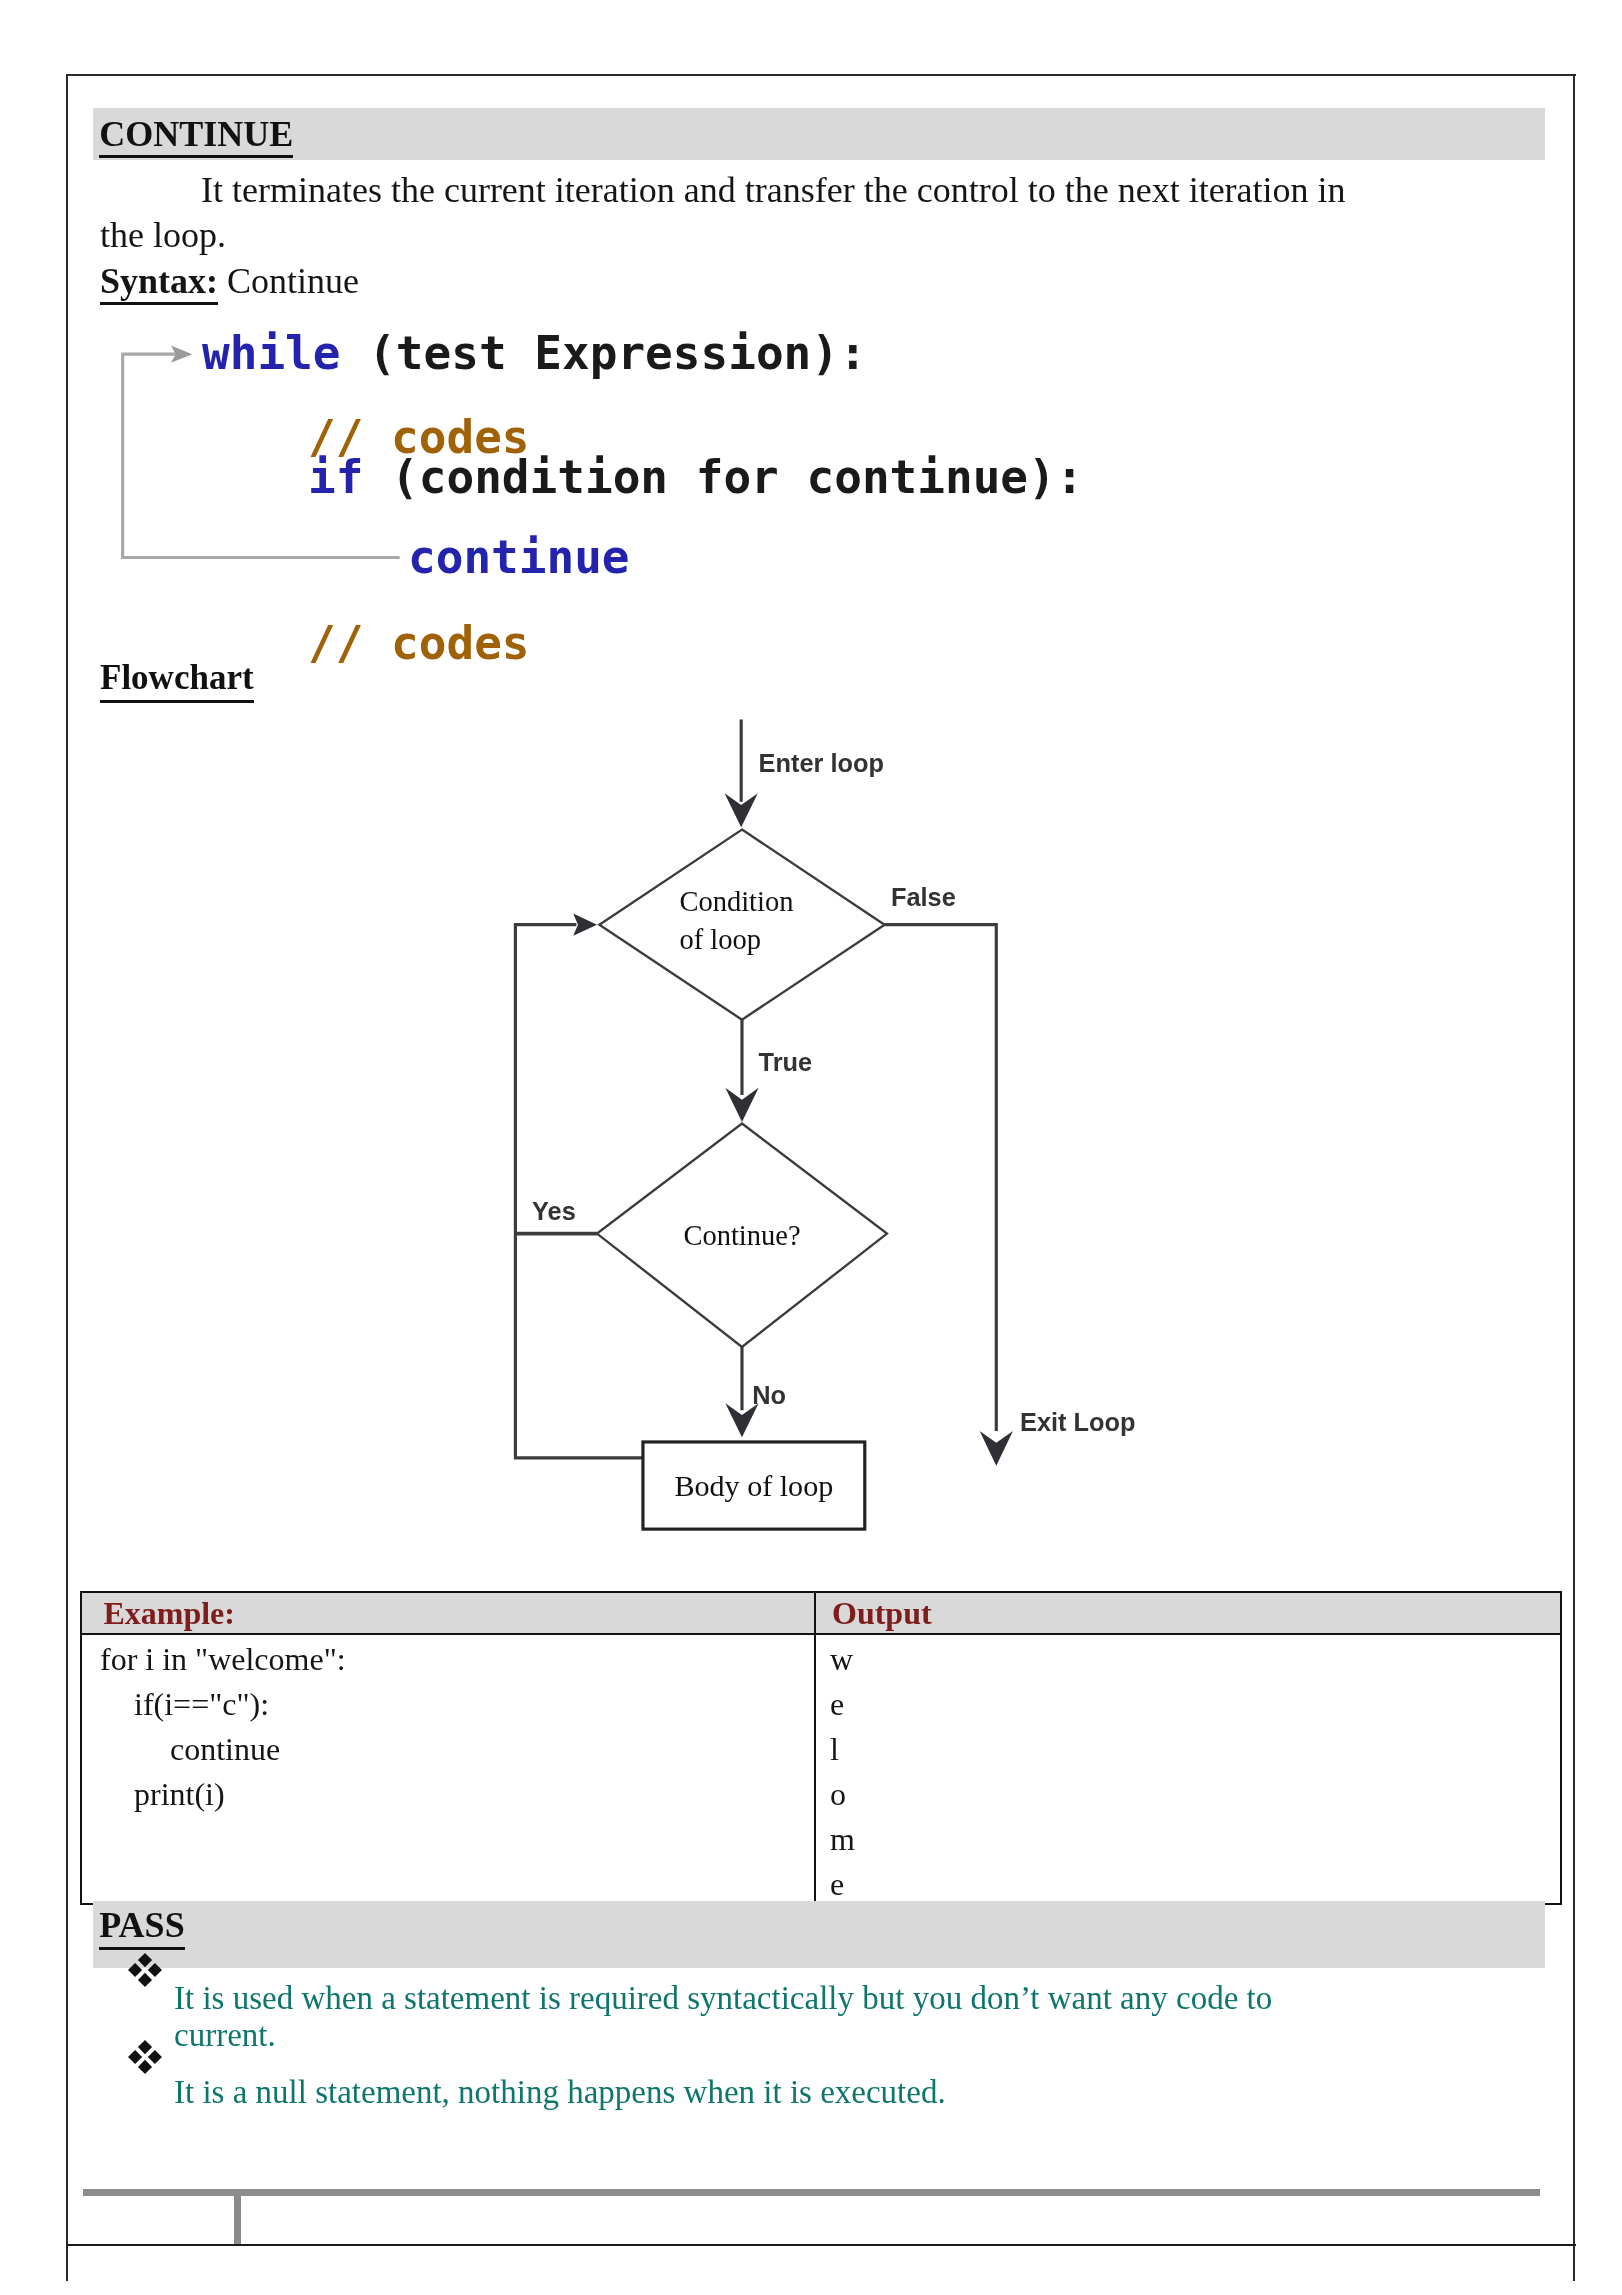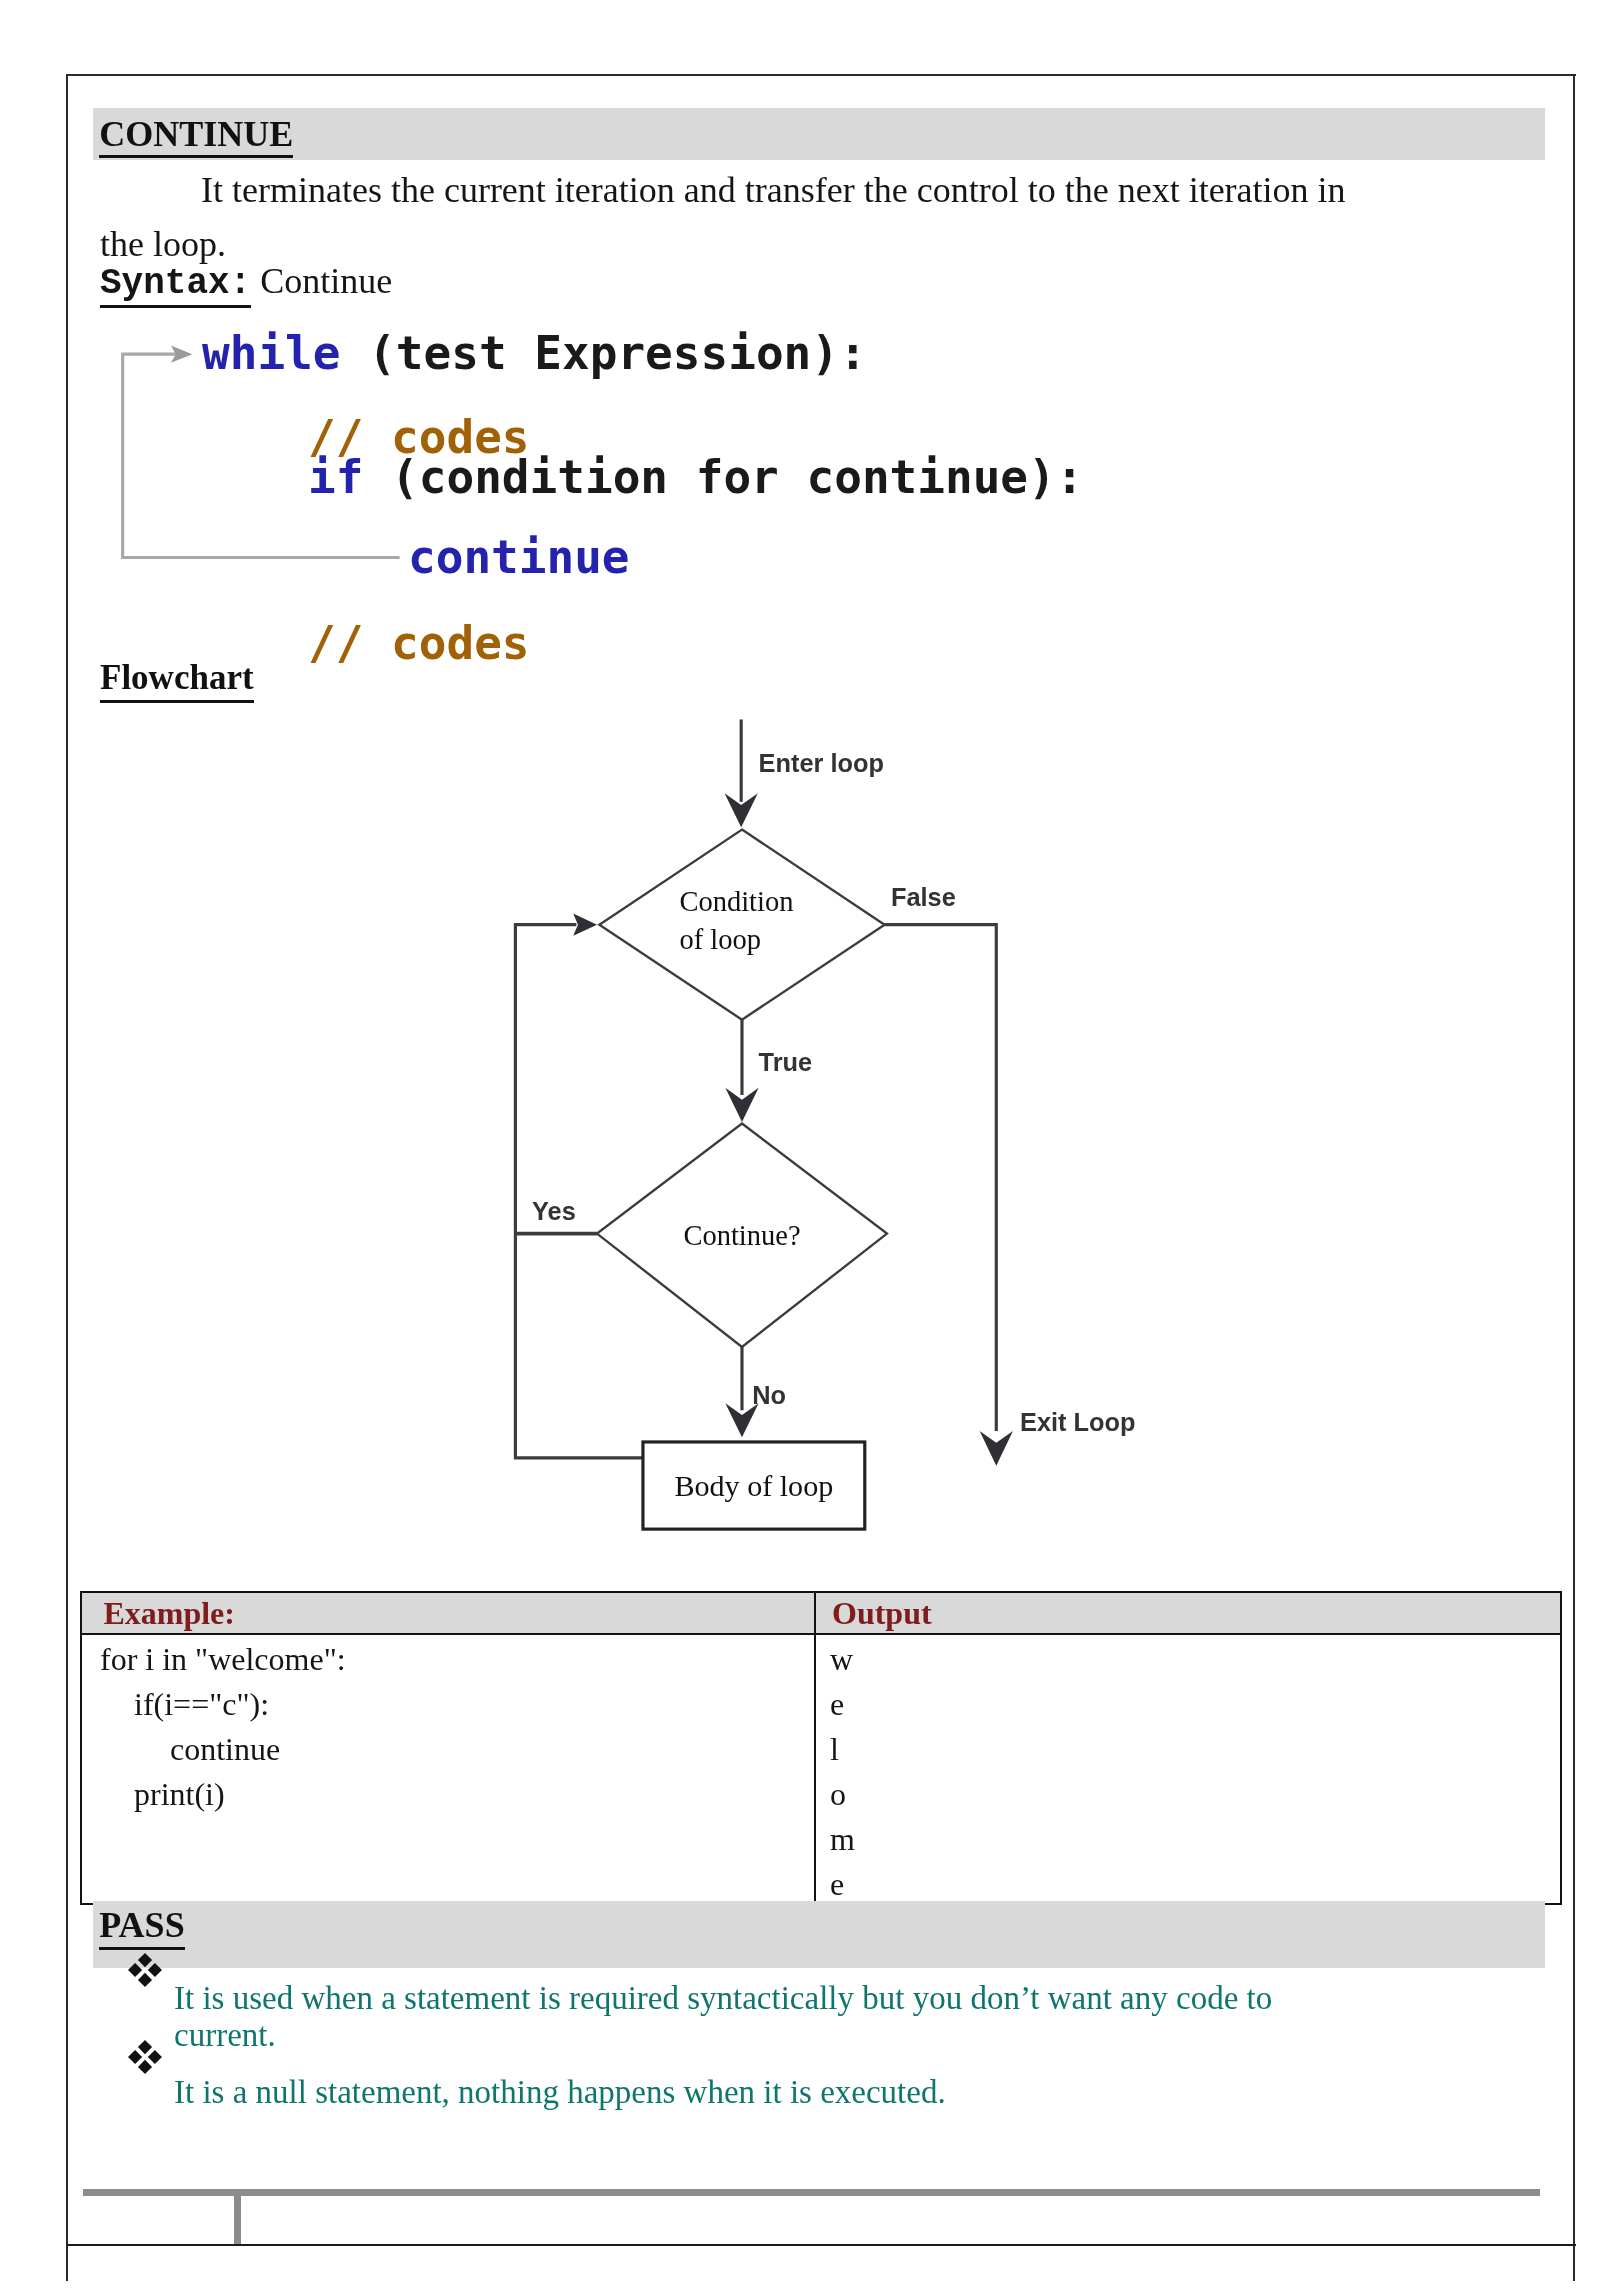--- a/index.html
+++ b/index.html
@@ -27,21 +27,20 @@
     border-bottom:3.2px solid #111;
     padding-bottom:0.8px;
     color:#111;
   }
 
   .body-text { font-size:36px; line-height:40px; white-space:nowrap; }
   .syntax-label {
     font-weight:bold;
     border-bottom:3.2px solid #111;
     padding-bottom:0.8px;
-    font-family:Liberation Mono, monospace;
   }
 
   .h2-underline {
     display:inline-block;
     font-weight:bold;
     font-size:35px;
     border-bottom:3.2px solid #111;
     padding-bottom:1.6px;
     color:#111;
   }
@@ -128,21 +127,21 @@
 
 <div class="abs frame-line" style="left:66px; top:74px; width:1510px; height:2.4px;"></div>
 <div class="abs frame-line" style="left:66px; top:74px; width:2.4px; height:2207px;"></div>
 <div class="abs frame-line" style="left:1573px; top:74px; width:2.4px; height:2207px;"></div>
 
 <div class="abs gray-bar" style="left:93px; top:108px; width:1452px; height:52px;">
   <span class="bar-title">CONTINUE</span>
 </div>
 
 <div class="abs body-text" style="left:201px; top:170px;">It terminates the current iteration and transfer the control to the next iteration in</div>
-<div class="abs body-text" style="left:100px; top:224px;">the loop.</div>
+<div class="abs body-text" style="left:100px; top:215px;">the loop.</div>
 
 <div class="abs body-text" style="left:100px; top:261px;">
   <span class="syntax-label">Syntax:</span><span> Continue</span>
 </div>
 
 <svg class="abs" style="left:0; top:0;" width="554" height="713" viewBox="0 0 700 900">
   <polyline points="228,447 155,447 155,704 505,704" fill="none" stroke="#a8a8a8" stroke-width="4"></polyline>
   <polygon points="243,447 216,436 222,447 216,458" fill="#9a9a9a"></polygon>
 </svg>
 

